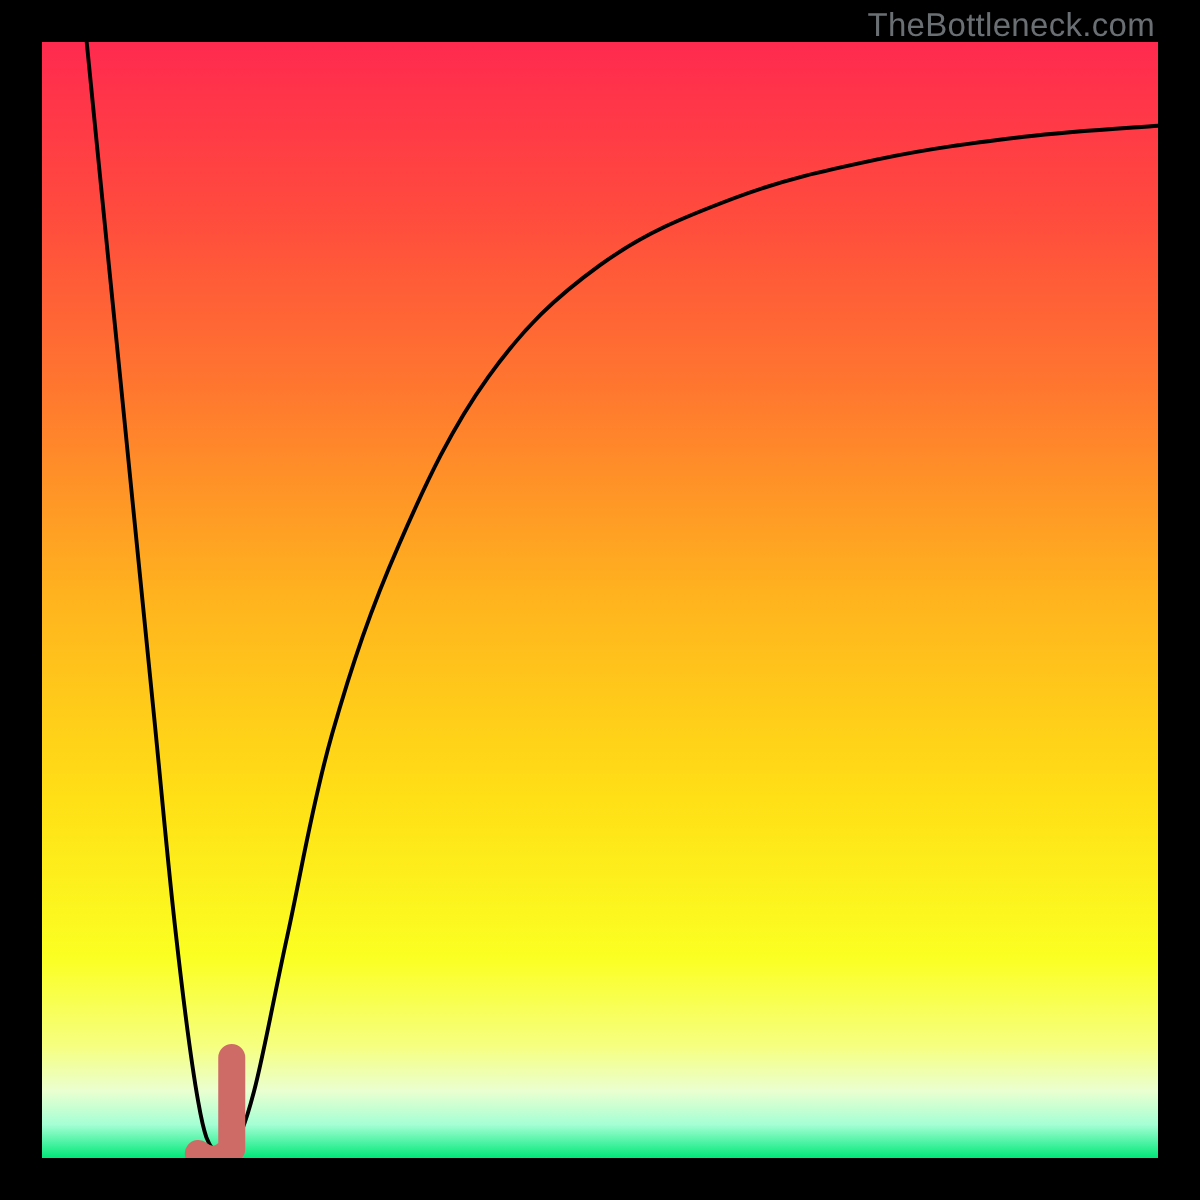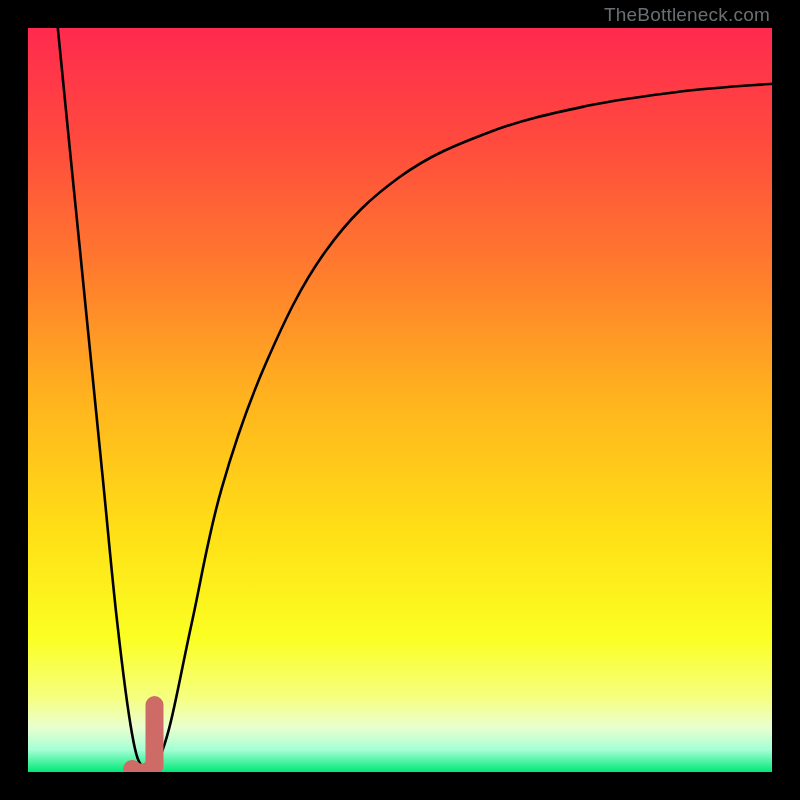--- a/index.html
+++ b/index.html
@@ -16,21 +16,21 @@
     top: 28px;
     width: 744px;
     height: 744px;
     background: #000;
   }
   .watermark {
     position: absolute;
     right: 30px;
     top: 4px;
     font-family: Arial, Helvetica, sans-serif;
-    font-size: 19px;
+    font-size: 22px;
     color: #6a6f73;
     letter-spacing: 0.2px;
     user-select: none;
   }
   svg {
     position: absolute;
     left: 28px;
     top: 28px;
   }
 </style>

